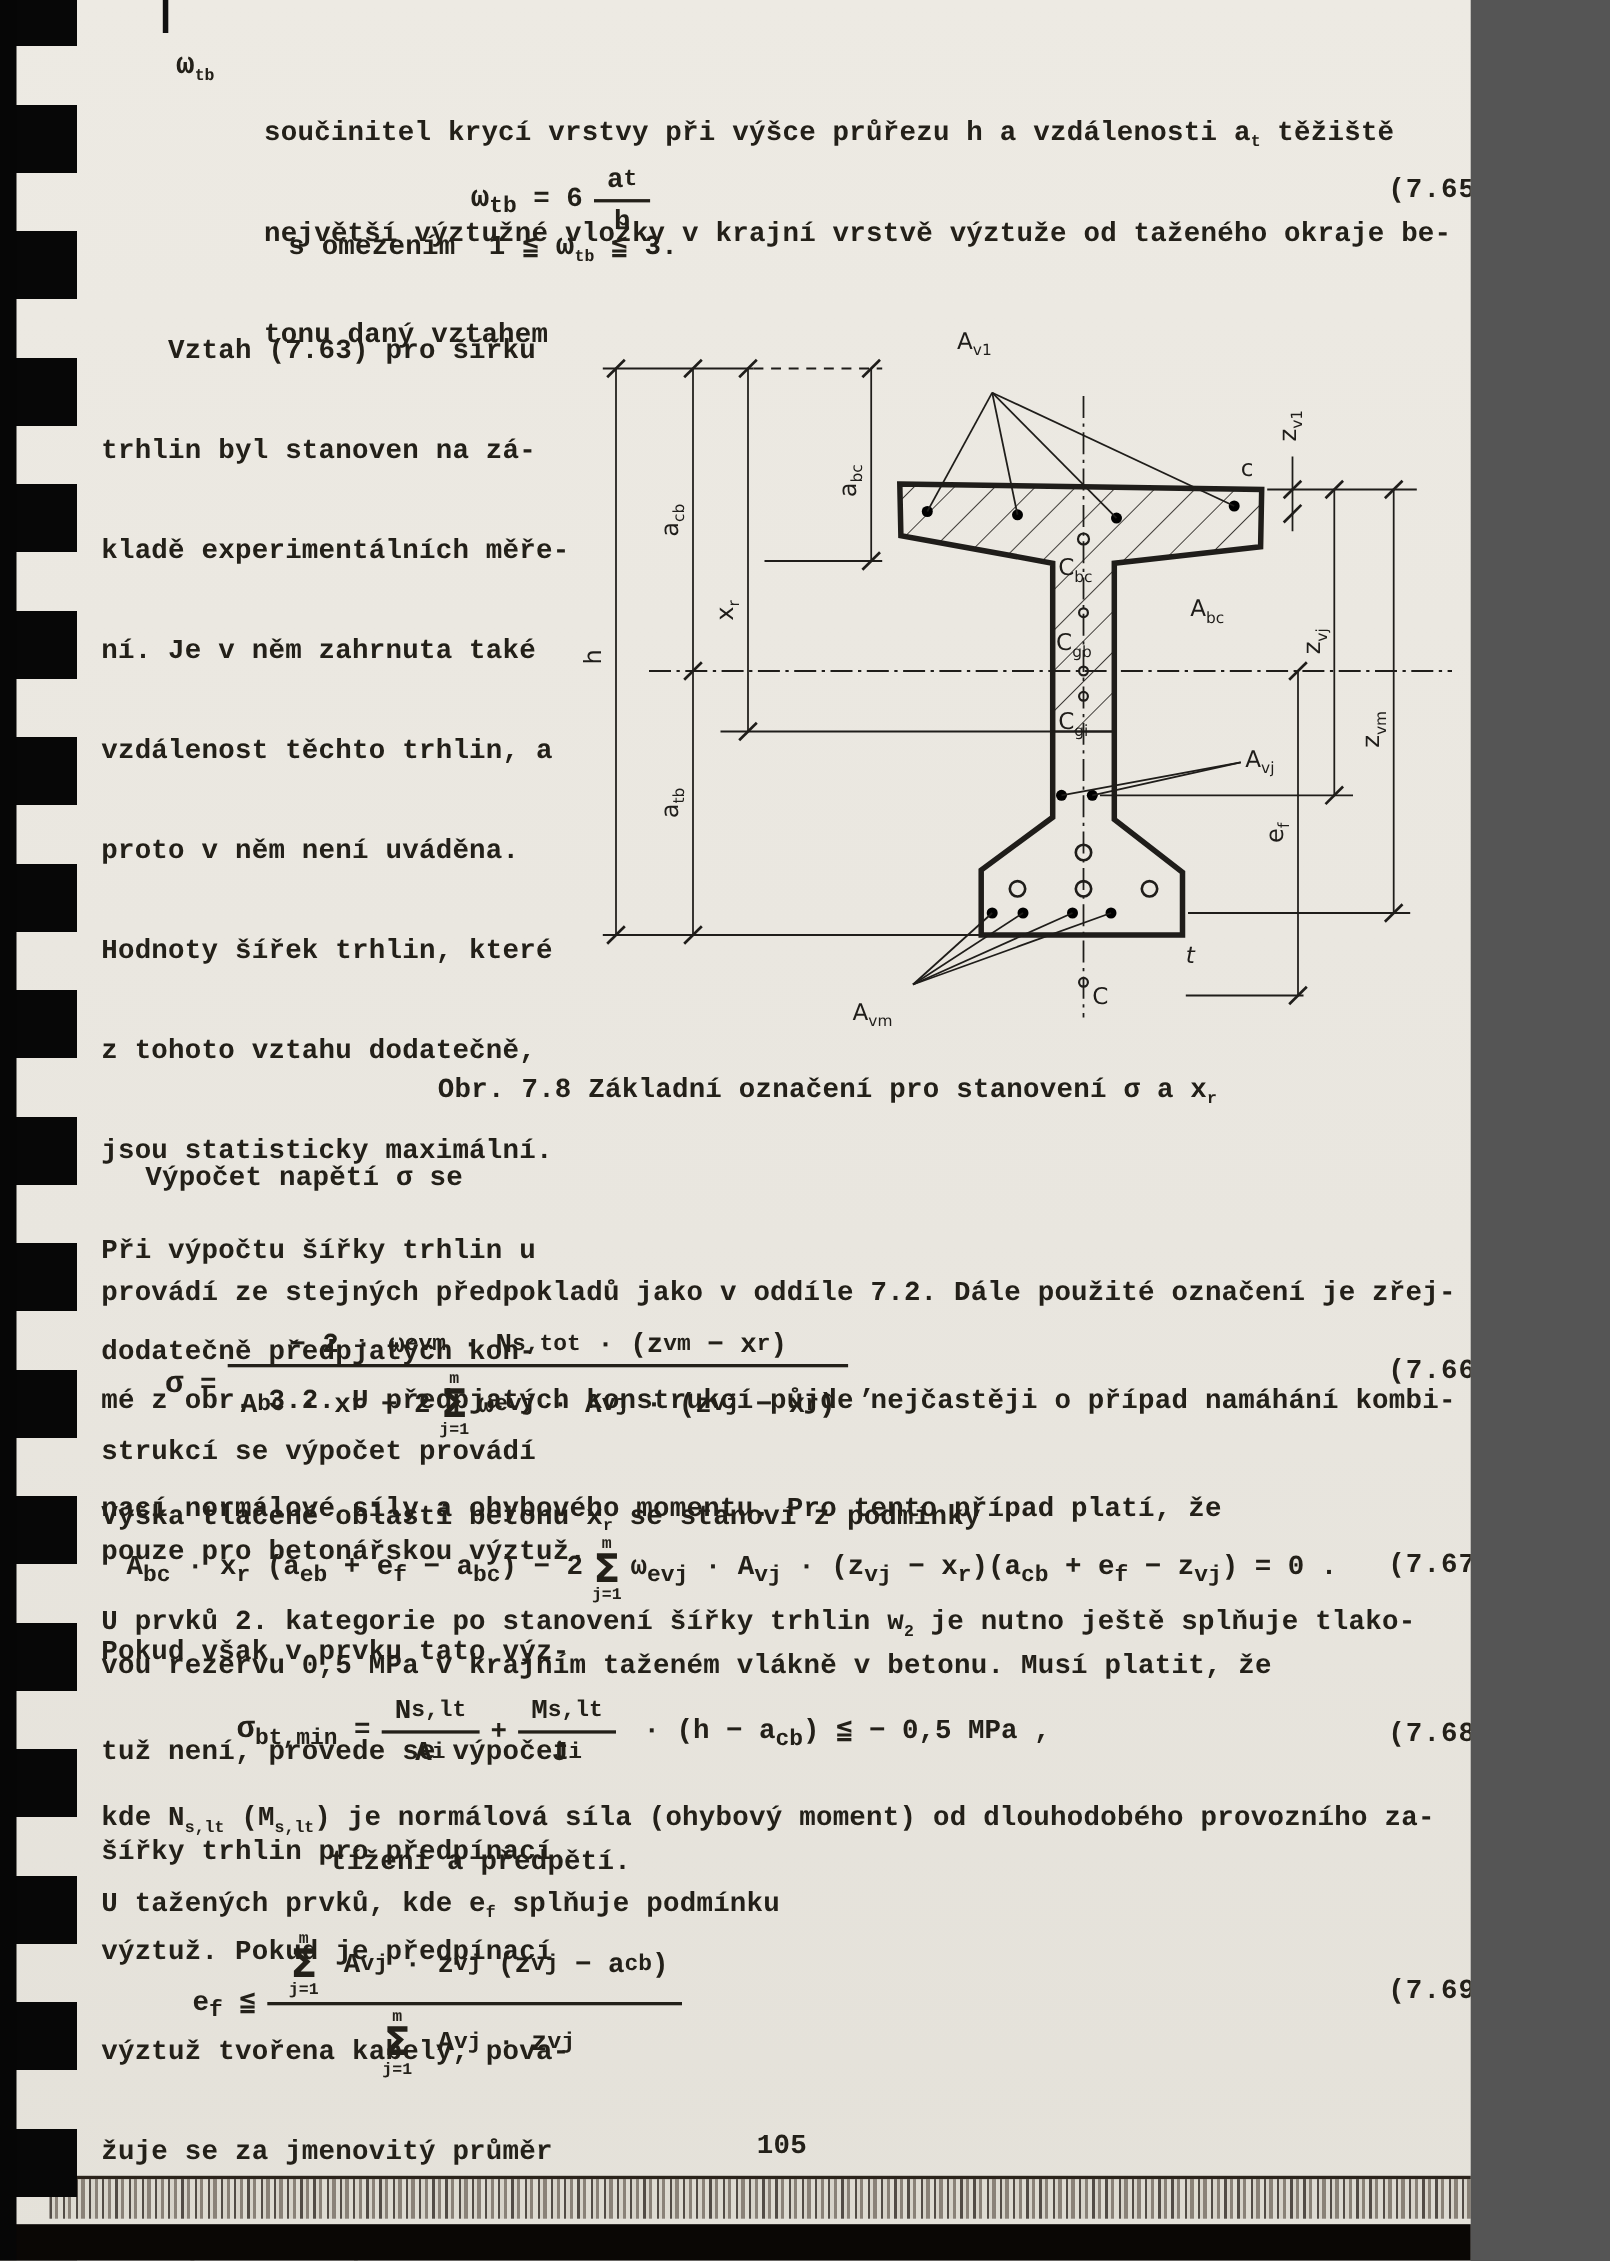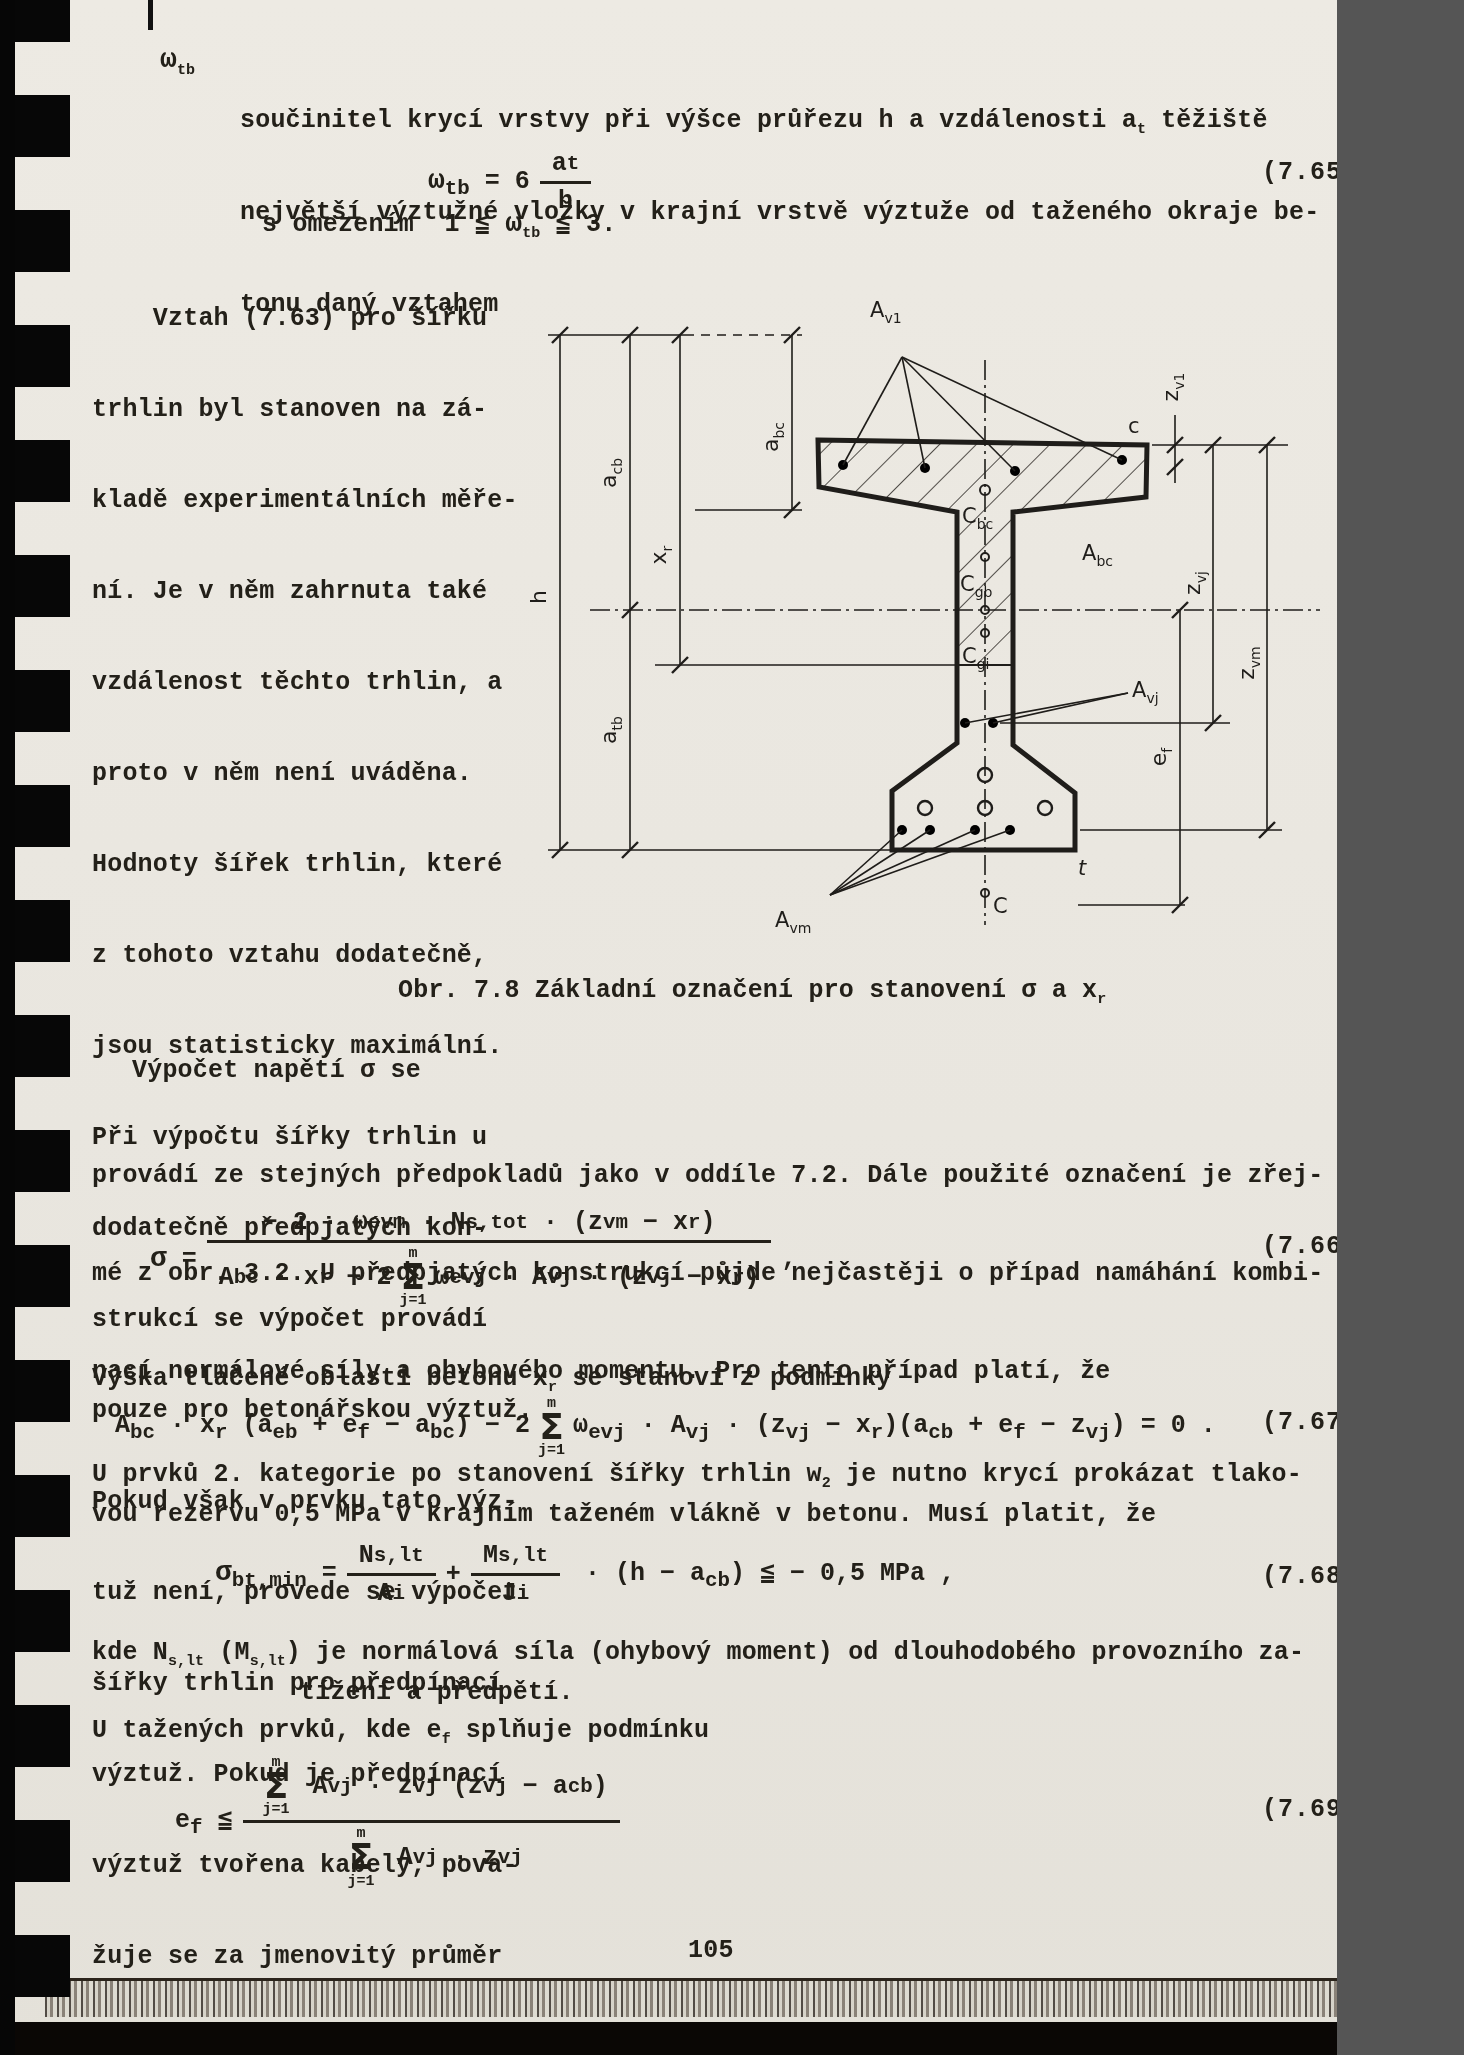--- a/index.html
+++ b/index.html
@@ -229,21 +229,21 @@
 
   <div class="t" style="left:92px;top:1364px;"><span>Výška tlačené oblasti betonu x</span><sub>r</sub><span> se stanoví z podmínky</span></div>
 
   <div class="formula" style="left:115px;top:1396px;">
     <span><span>A</span><sub>bc</sub><span> · x</span><sub>r</sub><span> (a</span><sub>eb</sub><span> + e</span><sub>f</sub><span> − a</span><sub>bc</sub><span>) − 2</span></span>
     <span class="sum"><span>m</span><span class="sym">Σ</span><span>j=1</span></span>
     <span><span>ω</span><sub>evj</sub><span> · A</span><sub>vj</sub><span> · (z</span><sub>vj</sub><span> − x</span><sub>r</sub><span>)(a</span><sub>cb</sub><span> + e</span><sub>f</sub><span> − z</span><sub>vj</sub><span>) = 0 .</span></span>
   </div>
   <div class="eqnum" style="left:1262px;top:1408px;">(7.67)</div>
 
-  <div class="t" style="left:92px;top:1460px;"><span>U prvků 2. kategorie po stanovení šířky trhlin w</span><sub>2</sub><span> je nutno krycí prokázat tlako-</span></div>
+  <div class="t" style="left:92px;top:1460px;"><span>U prvků 2. kategorie po stanovení šířky trhlin w</span><sub>2</sub><span> je nutno ještě splňuje tlako-</span></div>
   <div class="t" style="left:92px;top:1500px;"><span>vou rezervu 0,5 MPa v krajním taženém vlákně v betonu. Musí platit, že</span></div>
 
   <div class="formula" style="left:215px;top:1538px;">
     <span><span style="font-size:28px;">σ</span><sub>bt,min</sub> <span>=</span></span>
     <span class="frac">
       <span class="fr"><span>N</span><sub>s,lt</sub></span>
       <span class="bar"></span>
       <span class="fr"><span>A</span><sub>i</sub></span>
     </span>
     <span>+</span>

